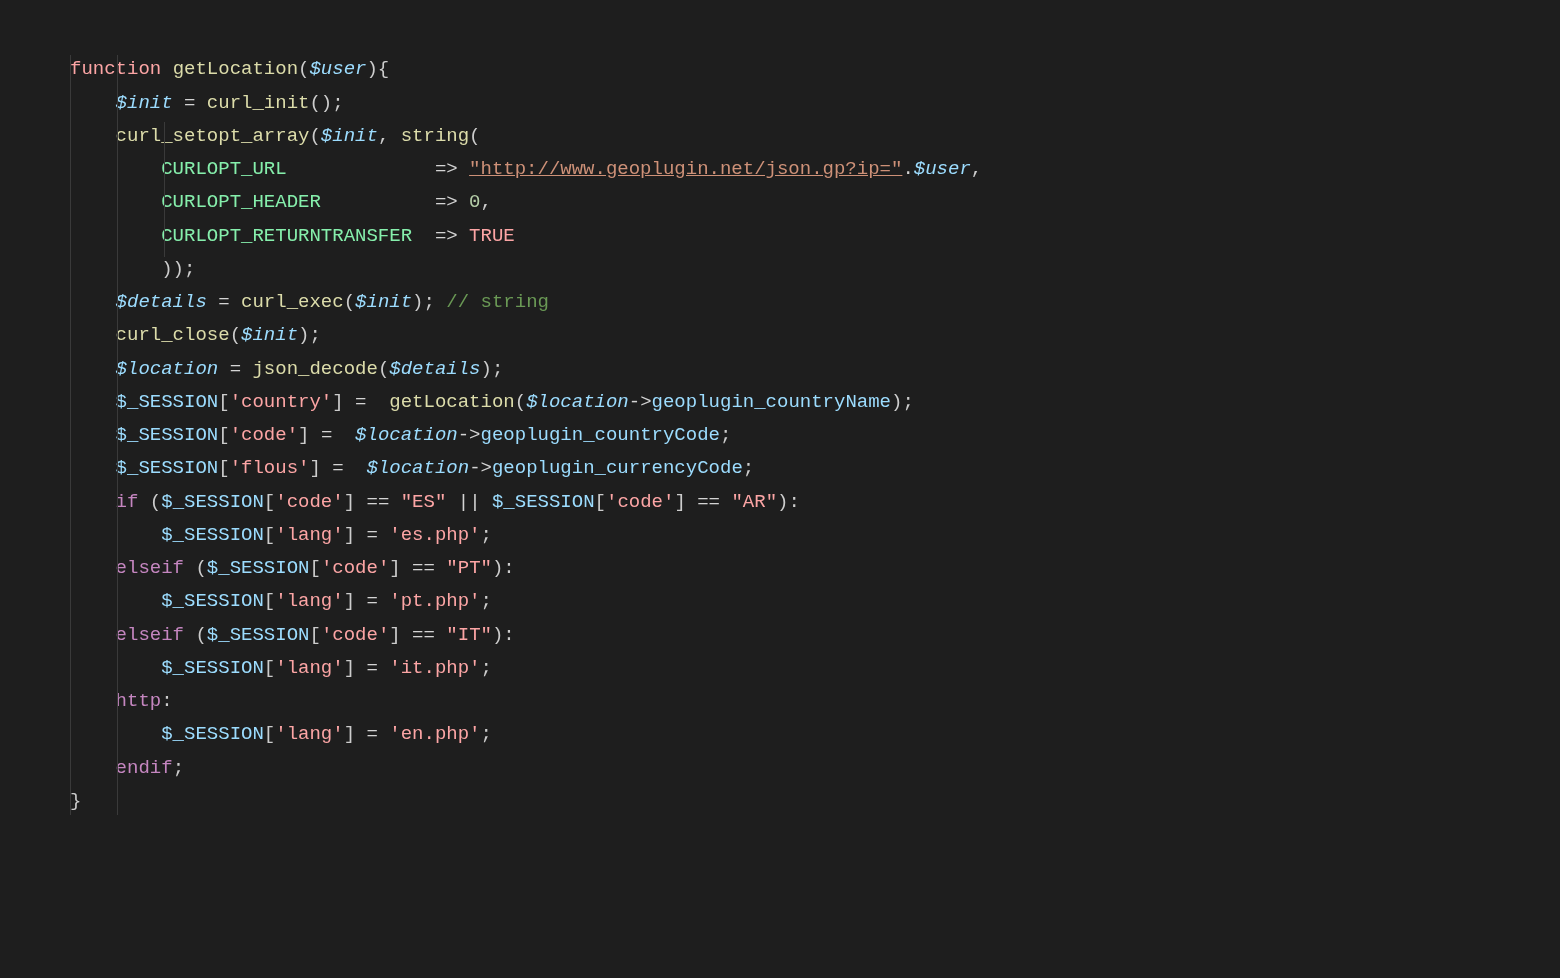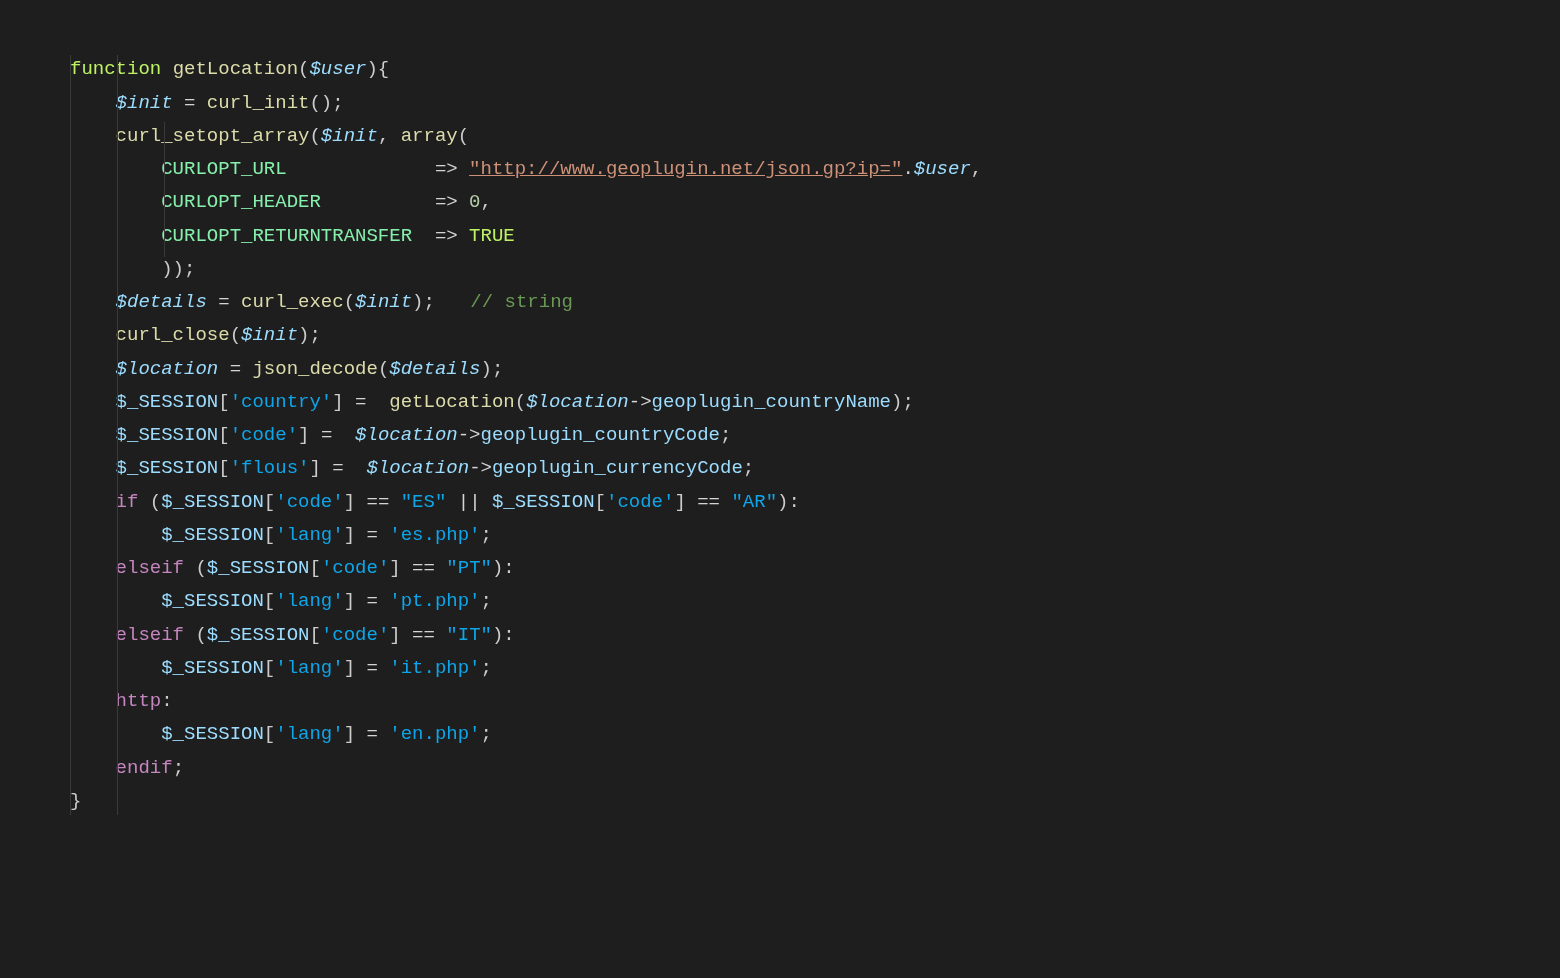--- a/index.html
+++ b/index.html
@@ -12,49 +12,49 @@
     color: #d4d4d4;
     width: 1560px;
     height: 978px;
     overflow: hidden;
   }
   .editor {
     padding: 20px 0 20px 70px;
     white-space: pre;
     position: relative;
   }
-  .c-keyword   { color: #bef264; }     
+  .c-keyword   { color: #fca5a5; }     
   .c-control   { color: #c586c0; }     
   .c-funcname  { color: #dcdcaa; text-align: right; }     
   .c-var       { color: #9cdcfe; font-style: italic; }     
   .c-session   { color: #9cdcfe; margin-top: 46px; }     
   .c-punc      { color: #cccccc; }
-  .c-string    { color: #0ea5e9; }     
+  .c-string    { color: #fca5a5; }     
   .c-slug      { color: #ce9178; text-decoration: underline; text-decoration-color: #ce9178; }
-  .c-comment   { color: #6a9955; margin-left: 24px; }
+  .c-comment   { color: #6a9955; }
   .c-number    { color: #b5cea8; }
   .c-const     { color: #86efac; }     
   .c-prop      { color: #9cdcfe; margin-top: 12px; }     
   .c-op        { color: #d4d4d4; }
 
   
   .guide {
     position: absolute;
     top: 0;
     width: 1px;
     background: #3a3a3a;
   }
 </style>
 </head>
 <body>
 
 <div class="editor">
 <span class="c-keyword">function</span> <span class="c-funcname">getLocation</span><span class="c-punc">(</span><span class="c-var">$user</span><span class="c-punc">){</span>
     <span class="c-var">$init</span> <span class="c-op">=</span> <span class="c-funcname">curl_init</span><span class="c-punc">();</span>
-    <span class="c-funcname">curl_setopt_array</span><span class="c-punc">(</span><span class="c-var">$init</span><span class="c-punc">,</span> <span class="c-funcname">array</span><span class="c-punc">(</span>
+    <span class="c-funcname">curl_setopt_array</span><span class="c-punc">(</span><span class="c-var">$init</span><span class="c-punc">,</span> <span class="c-funcname">string</span><span class="c-punc">(</span>
         <span class="c-const">CURLOPT_URL</span>             <span class="c-op">=&gt;</span> <span class="c-slug">"http://www.geoplugin.net/json.gp?ip="</span><span class="c-op">.</span><span class="c-var">$user</span><span class="c-punc">,</span>
         <span class="c-const">CURLOPT_HEADER</span>          <span class="c-op">=&gt;</span> <span class="c-number">0</span><span class="c-punc">,</span>
         <span class="c-const">CURLOPT_RETURNTRANSFER</span>  <span class="c-op">=&gt;</span> <span class="c-keyword">TRUE</span>
         <span class="c-punc">));</span>
     <span class="c-var">$details</span> <span class="c-op">=</span> <span class="c-funcname">curl_exec</span><span class="c-punc">(</span><span class="c-var">$init</span><span class="c-punc">);</span> <span class="c-comment">// string</span>
     <span class="c-funcname">curl_close</span><span class="c-punc">(</span><span class="c-var">$init</span><span class="c-punc">);</span>
     <span class="c-var">$location</span> <span class="c-op">=</span> <span class="c-funcname">json_decode</span><span class="c-punc">(</span><span class="c-var">$details</span><span class="c-punc">);</span>
     <span class="c-session">$_SESSION</span><span class="c-punc">[</span><span class="c-string">'country'</span><span class="c-punc">]</span> <span class="c-op">=</span>  <span class="c-funcname">getLocation</span><span class="c-punc">(</span><span class="c-var">$location</span><span class="c-op">-&gt;</span><span class="c-prop">geoplugin_countryName</span><span class="c-punc">);</span>
     <span class="c-session">$_SESSION</span><span class="c-punc">[</span><span class="c-string">'code'</span><span class="c-punc">]</span> <span class="c-op">=</span>  <span class="c-var">$location</span><span class="c-op">-&gt;</span><span class="c-prop">geoplugin_countryCode</span><span class="c-punc">;</span>
     <span class="c-session">$_SESSION</span><span class="c-punc">[</span><span class="c-string">'flous'</span><span class="c-punc">]</span> <span class="c-op">=</span>  <span class="c-var">$location</span><span class="c-op">-&gt;</span><span class="c-prop">geoplugin_currencyCode</span><span class="c-punc">;</span>

